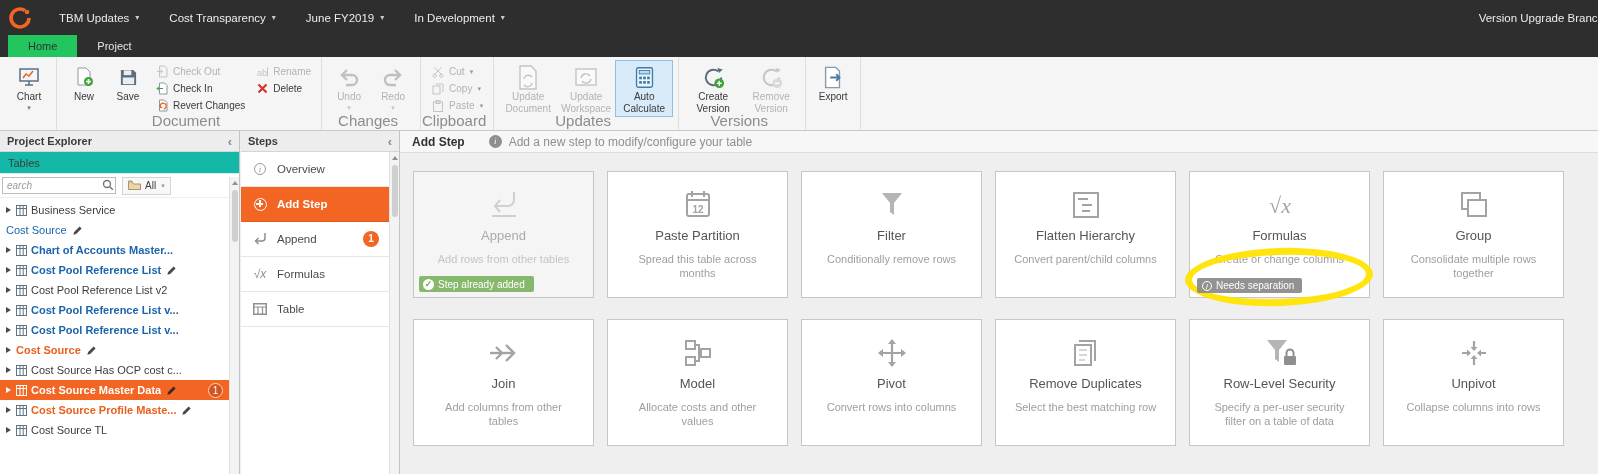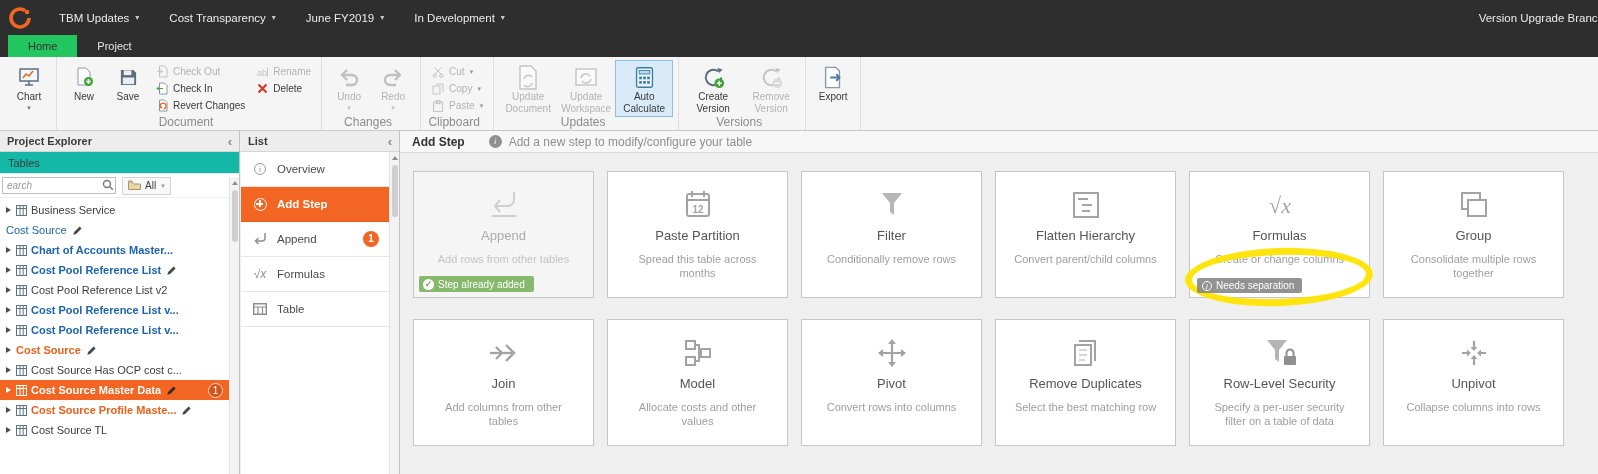--- a/index.html
+++ b/index.html
@@ -15,21 +15,21 @@
   .tb-right { margin-left:auto; margin-right:-6px; white-space:nowrap; font-size:11.5px; }
 
   
   .tabstrip { position:absolute; top:35px; left:0; right:0; height:22px; background:#2e2e2e; display:flex; align-items:flex-end; padding-left:8px; }
   .tab { height:22px; line-height:22px; padding:0 20px; color:#e6e6e6; cursor:pointer; }
   .tab.active { background:#22c55e; color:#333; }
 
   
   .ribbon { position:absolute; top:57px; left:0; right:0; height:74px; background:#f5f5f5; border-bottom:1px solid #c9c9c9; display:flex; align-items:stretch; padding-left:2px; }
   .rgroup { position:relative; display:flex; align-items:flex-start; padding:3px 5px 15px; border-right:1px solid #dedede; }
-  .glabel { position:absolute; bottom:1px; left:0; right:6px; text-align:center; font-size:12px; color:#8c8c8c; }
+  .glabel { position:absolute; bottom:1px; left:0; right:6px; text-align:center; font-size:15px; color:#8c8c8c; }
   .bigbtn { display:flex; flex-direction:column; align-items:center; min-width:44px; max-width:58px; padding:2px 3px; font-size:10px; color:#3a3a3a; line-height:1.15; text-align:center; cursor:pointer; border:1px solid transparent; }
   .bigbtn .bicon { height:28px; display:flex; align-items:center; justify-content:center; }
   .bigbtn.disabled { color:#b3b3b3; cursor:default; }
   .bigbtn.selected { background:#d9ebf9; border-color:#8fc0e4; }
   .mini-caret { font-size:7px; color:#7a7a7a; line-height:1.4; }
   .bigbtn.disabled .mini-caret { color:#c4c4c4; }
   .smallcol { display:flex; flex-direction:column; gap:2px; padding-top:4px; margin:0 2px; }
   .smallbtn { display:flex; align-items:center; gap:4px; height:15px; font-size:10px; color:#3a3a3a; padding:0 3px; cursor:pointer; white-space:nowrap; }
   .smallbtn.disabled { color:#b3b3b3; cursor:default; }
   .sicon16 { width:14px; display:flex; justify-content:center; flex:none; }
@@ -530,21 +530,21 @@
     </div>
 
     <div class="vscroll">
         <span class="up"></span>
         <span class="thumb"></span>
       </div>
   </aside>
 
   <aside class="stepspanel">
     <div class="phead">
-      <span>List</span>
+      <span>Steps</span>
       <span class="collapse">‹</span>
     </div>
     <div class="sitem">
       <span class="sicon">
           <span class="info-outline">i</span>
         </span>
       <span>Overview</span>
     </div>
     <div class="sitem selected">
       <span class="sicon">

